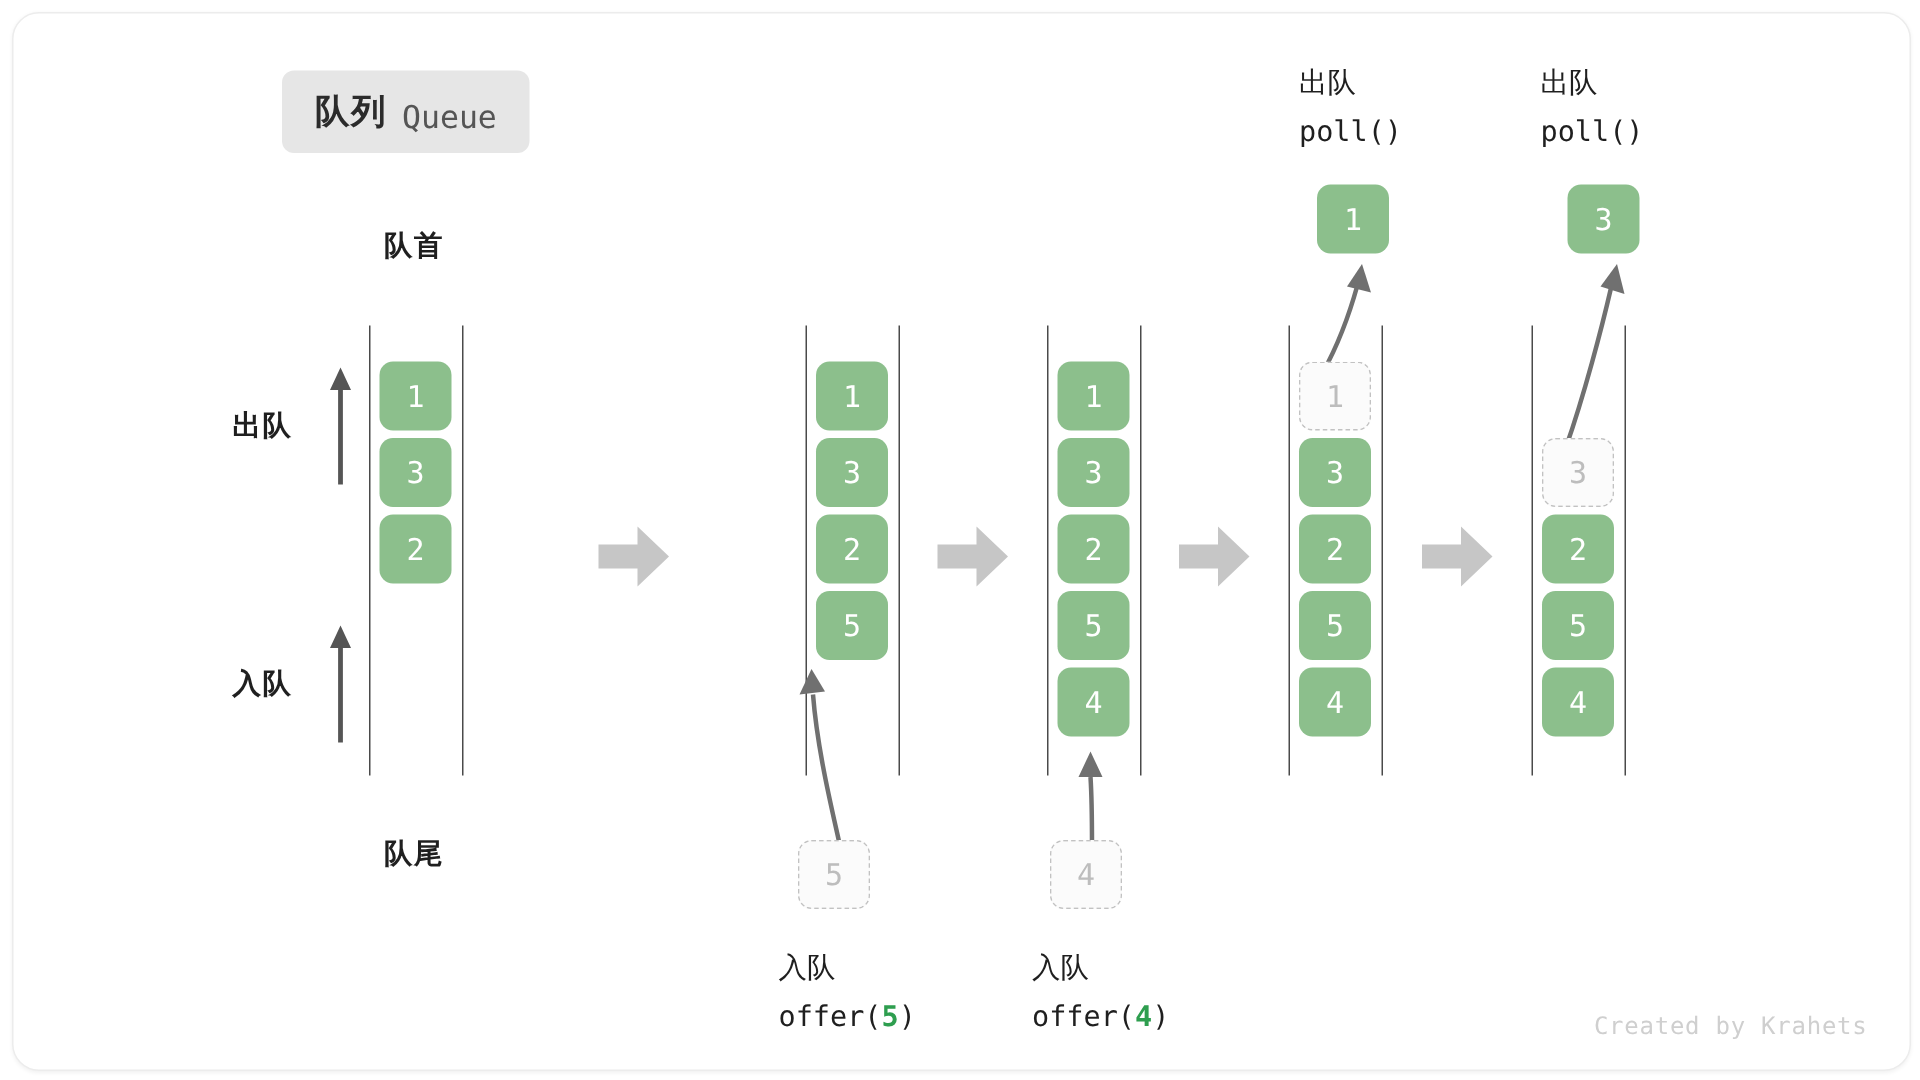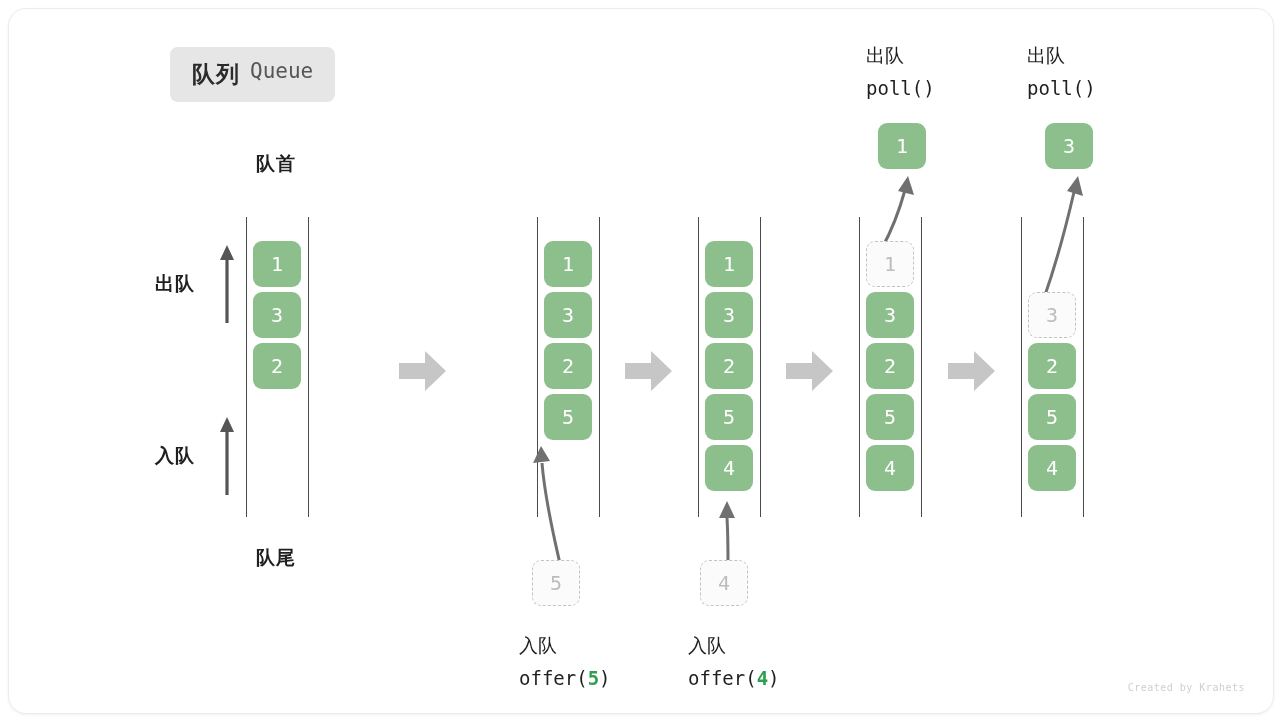--- a/index.html
+++ b/index.html
@@ -22,27 +22,27 @@
     background: #ffffff;
     border: 1px solid #ececec;
     border-radius: 18px;
     box-shadow: 0 1px 3px rgba(0,0,0,0.06);
     overflow: hidden;
   }
   .abs { position: absolute; }
 
   
   #title-badge {
-    left: 161px;
+    left: 179px;
     top: 38px;
     padding: 12px 22px;
     background: #e6e6e6;
     border-radius: 8px;
     display: flex;
-    align-items: flex-start;
+    align-items: flex-end;
     gap: 10px;
   }
   #title-badge .cn {
     font-size: 23px;
     font-weight: bold;
     color: #2b2b2b;
     letter-spacing: 1px;
   }
   #title-badge .en {
     font-size: 21px;
@@ -119,21 +119,21 @@
   }
 
   
   .step-arrow { width: 48px; height: 44px; }
 
   
   #watermark {
     right: 28px;
     bottom: 20px;
     font-family: "DejaVu Sans Mono", "Liberation Mono", monospace;
-    font-size: 10px;
+    font-size: 16px;
     color: #cfcfcf;
     letter-spacing: 0.5px;
   }
 
   svg { overflow: visible; }
 </style>
 </head>
 <body>
 
 <div id="card">
@@ -163,21 +163,21 @@
 
   <div class="abs rail" style="left:237px; top:208px; height:300px;"></div>
   <div class="abs rail" style="left:299px; top:208px; height:300px;"></div>
 
   <div class="abs" style="left:244px; top:232px; display:flex; flex-direction:column; gap:5px;">
     <div class="cell filled">1</div>
     <div class="cell filled">3</div>
     <div class="cell filled">2</div>
   </div>
 
-  <div class="abs tail-label" style="left:222px; top:536px; width:90px;">队尾</div>
+  <div class="abs tail-label" style="left:222px; top:547px; width:90px;">队尾</div>
 
   <div class="abs step-arrow" style="left:390px; top:340px;">
     <svg width="48" height="44" viewBox="0 0 48 44">
       <polygon points="0,14 26,14 26,2 47,22 26,42 26,30 0,30" fill="#c6c6c6"></polygon>
     </svg>
   </div>
 
   <div class="abs rail" style="left:528px; top:208px; height:300px;"></div>
   <div class="abs rail" style="left:590px; top:208px; height:300px;"></div>
 

